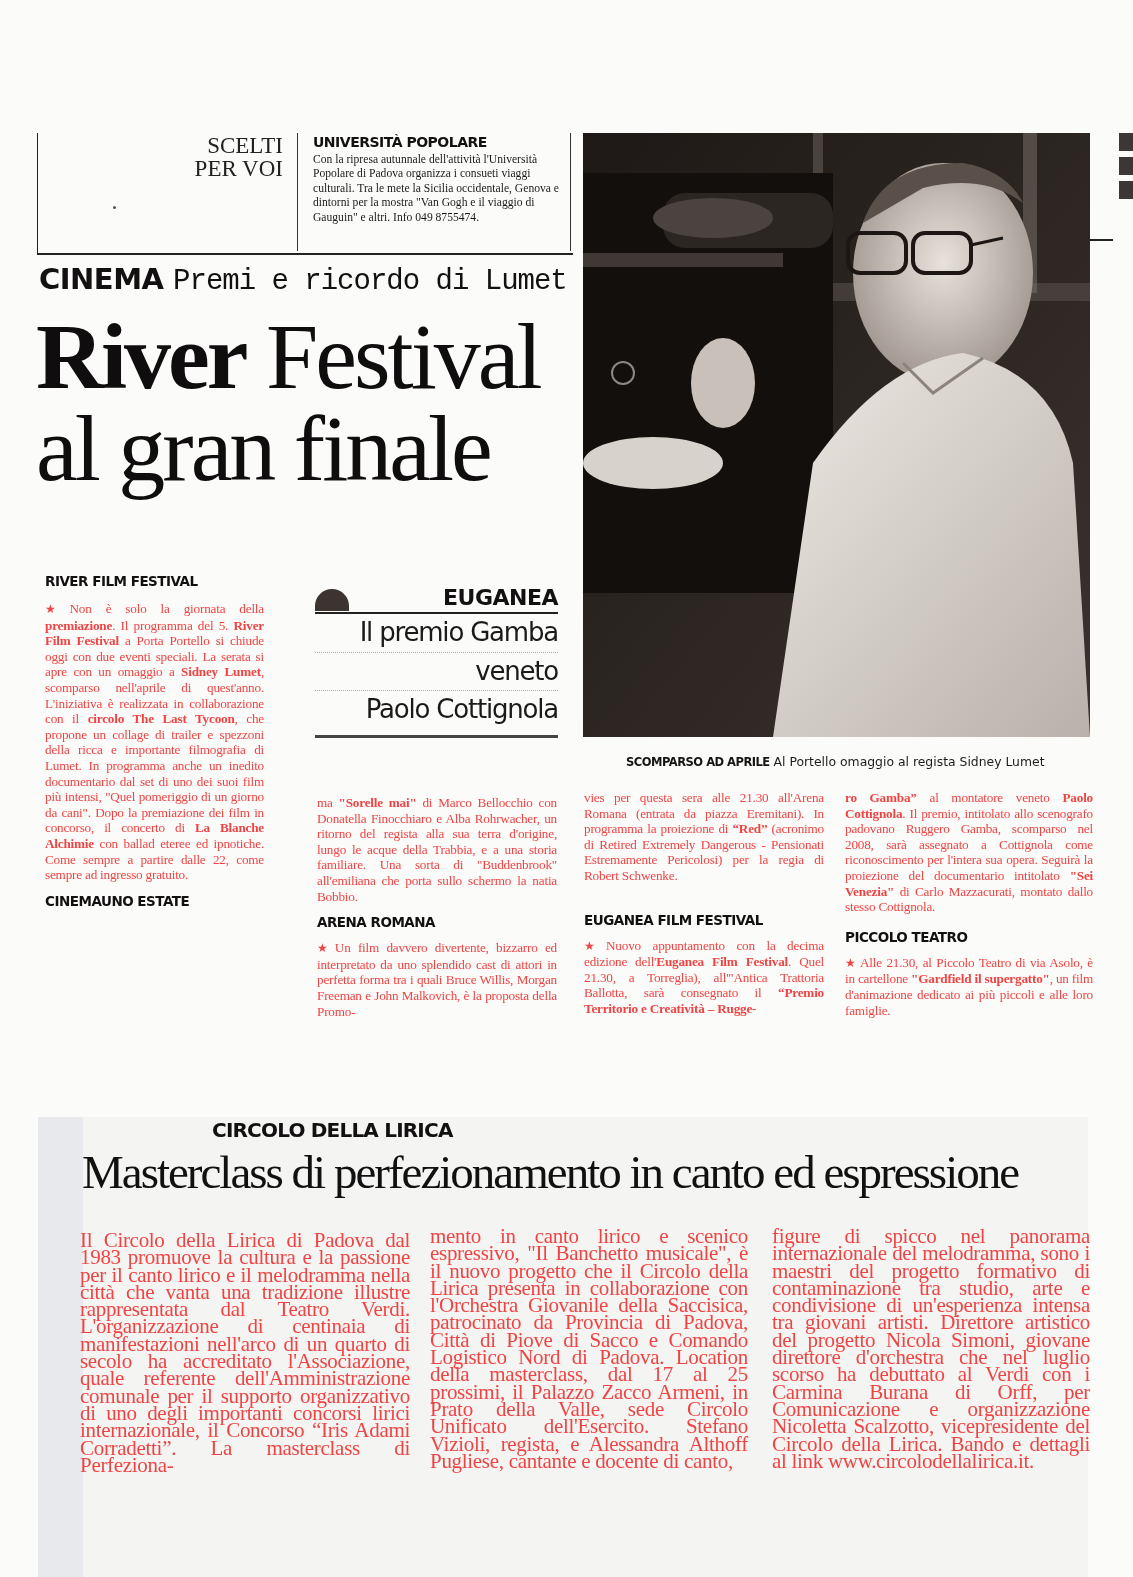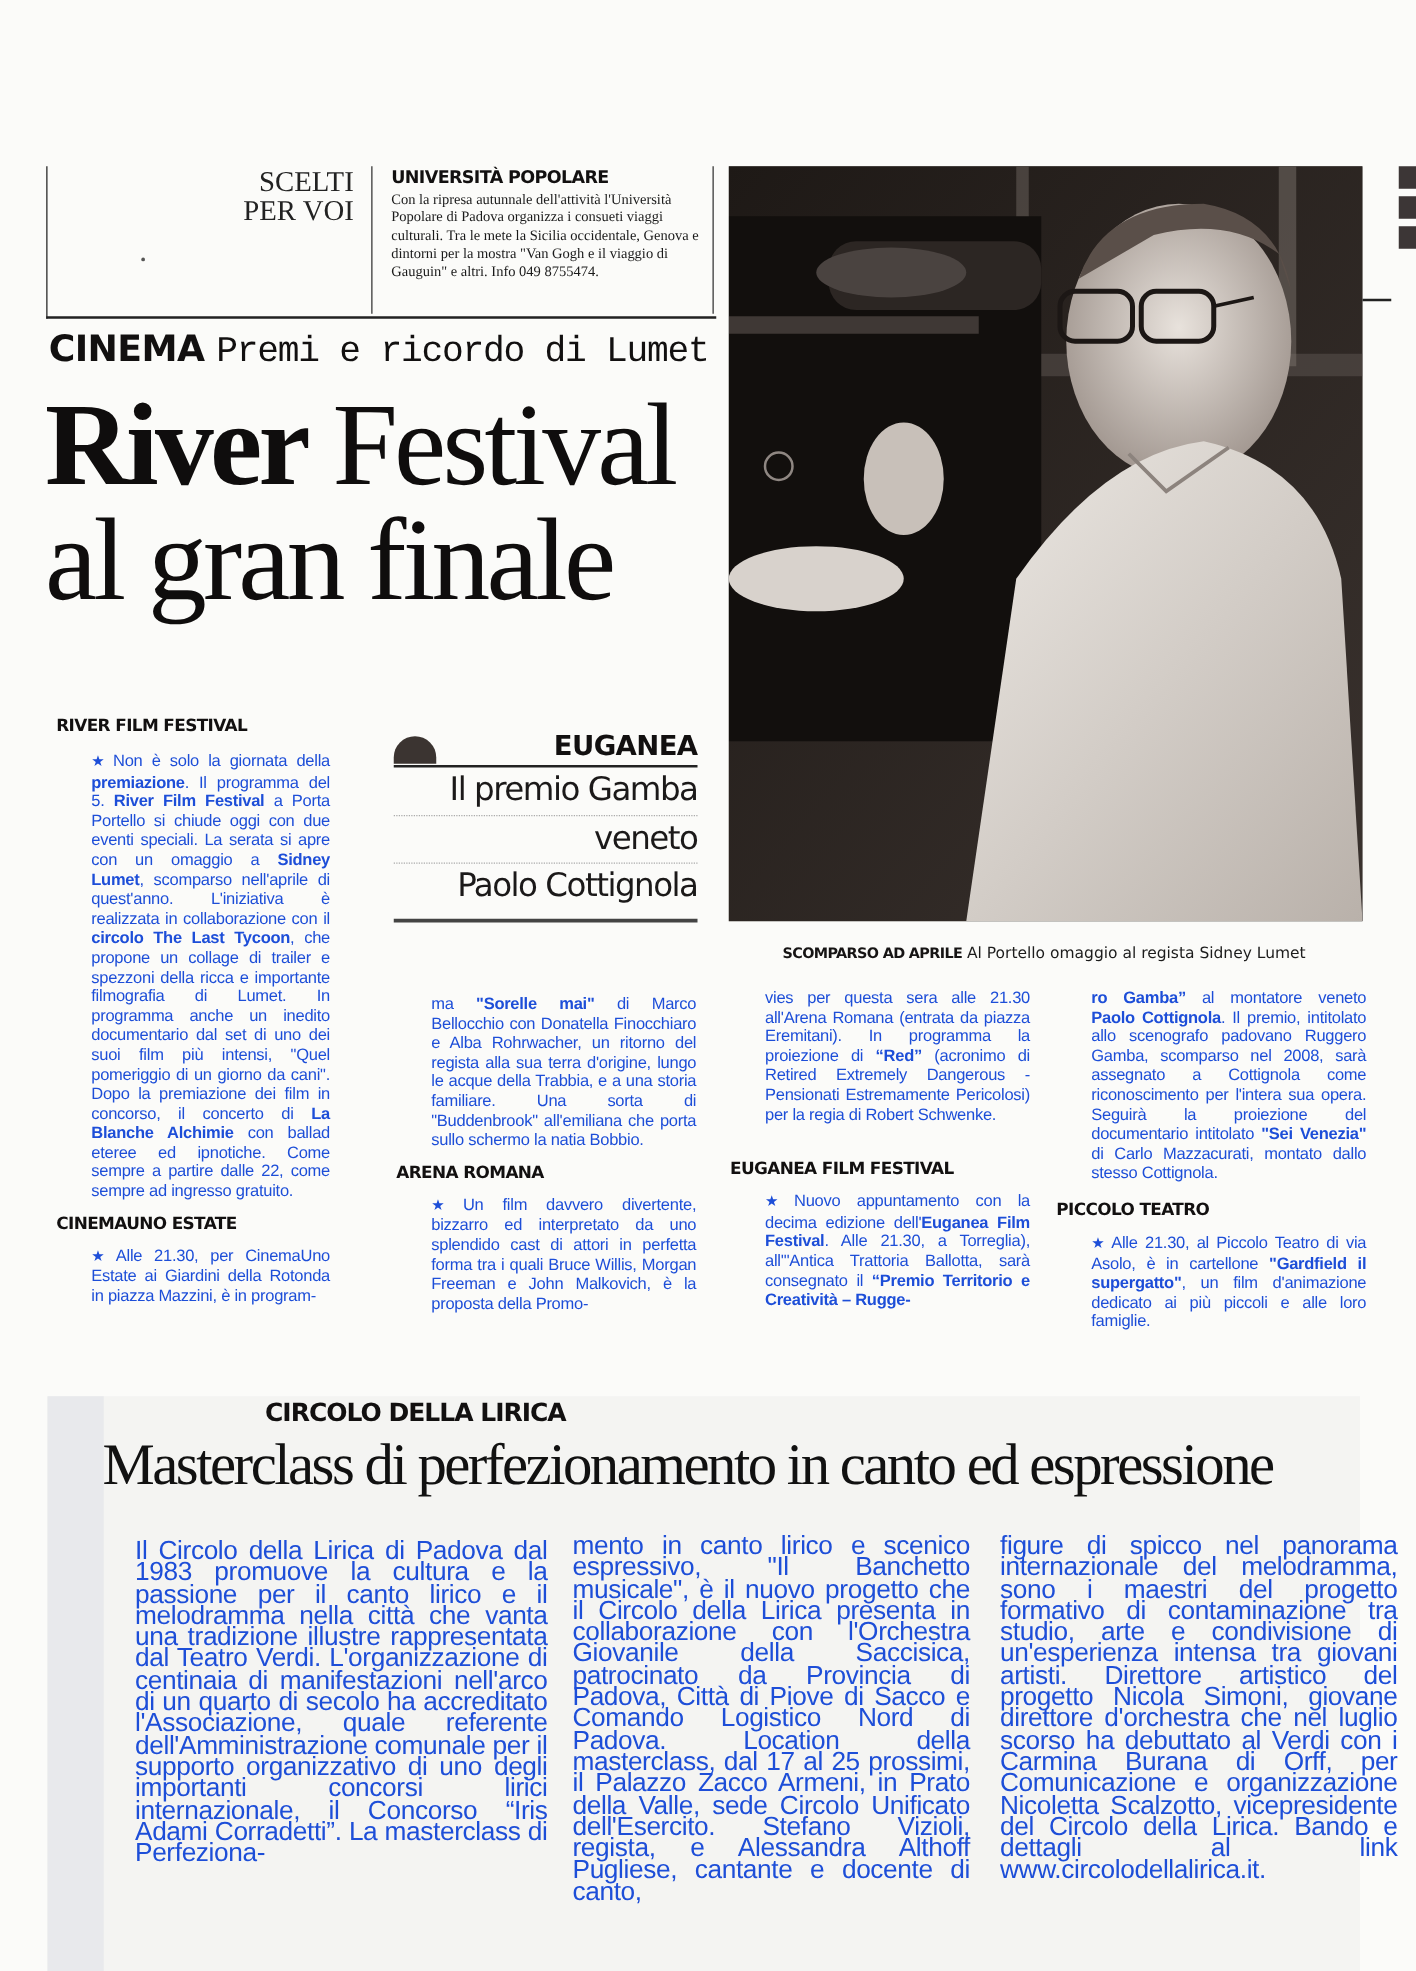--- a/index.html
+++ b/index.html
@@ -7,22 +7,22 @@
     width:1133px; height:1577px; position:relative; overflow:hidden;
     background:#fbfbf9; color:#161414;
     font-family:"DejaVu Serif", serif;
   }
   .abs { position:absolute; }
   .kicker {
     font-family:"DejaVu Sans", sans-serif; font-weight:bold;
     letter-spacing:-0.5px; text-transform:uppercase; color:#121010;
   }
   .body-text {
-    font-family:Liberation Sans, sans-serif; font-size:13.2px; line-height:15.6px;
-    text-align:justify; color:#1d4ed8; letter-spacing:-0.2px;margin-left:28px;
+    font-family:Liberation Serif, serif; font-size:13.2px; line-height:15.6px;
+    text-align:justify; color:#ef4444; letter-spacing:-0.2px;
   }
   .body-text b { font-weight:bold; }
   .star { font-size:12px; margin-right:3px; }
 
   
   #box-top { left:37px; top:133px; width:535px; height:120px;
     border-left:1.5px solid #222; border-bottom:2px solid #222; }
   #scelti { left:150px; top:134px; width:133px; text-align:right;
     font-family:"Liberation Serif", serif; font-size:23px; line-height:23px; color:#222; }
   #box-divider { left:297px; top:133px; width:1px; height:118px; background:#333; }
@@ -154,23 +154,20 @@
   <span id="caption-t">Al Portello omaggio al regista Sidney Lumet</span>
 </div>
 
 <div class="abs" id="col1">
   <span class="kicker sub-kicker">RIVER FILM FESTIVAL</span>
   <div class="body-text" style="margin-top:12px">
     <span class="star">★</span><span>Non è solo la giornata della </span><b>premiazione</b><span>. Il programma del 5. </span><b>River Film Festival</b><span> a Porta Portello si chiude oggi con due eventi speciali. La serata si apre con un omaggio a </span><b>Sidney Lumet</b><span>, scomparso nell'aprile di quest'anno. L'iniziativa è realizzata in collaborazione con il </span><b>circolo The Last Tycoon</b><span>, che propone un collage di trailer e spezzoni della ricca e importante filmografia di Lumet. In programma anche un inedito documentario dal set di uno dei suoi film più intensi, "Quel pomeriggio di un giorno da cani". Dopo la premiazione dei film in concorso, il concerto di </span><b>La Blanche Alchimie</b><span> con ballad eteree ed ipnotiche. Come sempre a partire dalle 22, come sempre ad ingresso gratuito.</span>
   </div>
   <div class="section-gap"></div>
   <span class="kicker sub-kicker">CINEMAUNO ESTATE</span>
-  <div class="body-text" style="margin-top:10px">
-    <span class="star">★</span><span>Alle 21.30, per CinemaUno Estate ai Giardini della Rotonda in piazza Mazzini, è in program-</span>
-  </div>
 </div>
 
 <div class="abs" id="eug-box">
   <div id="eug-semi"></div>
   <div class="kicker" id="eug-kicker">EUGANEA</div>
   <div id="eug-rule"></div>
   <div id="eug-title">
     <div class="dotted">Il premio Gamba</div>
     <div class="dotted">veneto</div>
     <div>Paolo Cottignola</div>
@@ -189,21 +186,21 @@
   </div>
 </div>
 
 <div class="abs" id="col3">
   <div class="body-text">
     <span>vies per questa sera alle 21.30 all'Arena Romana (entrata da piazza Eremitani). In programma la proiezione di </span><b>“Red”</b><span> (acronimo di Retired Extremely Dangerous - Pensionati Estremamente Pericolosi) per la regia di Robert Schwenke.</span>
   </div>
   <div style="height:28px"></div>
   <span class="kicker sub-kicker">EUGANEA FILM FESTIVAL</span>
   <div class="body-text" style="margin-top:10px">
-    <span class="star">★</span><span>Nuovo appuntamento con la decima edizione dell'</span><b>Euganea Film Festival</b><span>. Alle 21.30, a Torreglia), all'"Antica Trattoria Ballotta, sarà consegnato il </span><b>“Premio Territorio e Creatività – Rugge-</b>
+    <span class="star">★</span><span>Nuovo appuntamento con la decima edizione dell'</span><b>Euganea Film Festival</b><span>. Quel 21.30, a Torreglia), all'"Antica Trattoria Ballotta, sarà consegnato il </span><b>“Premio Territorio e Creatività – Rugge-</b>
   </div>
 </div>
 
 <div class="abs" id="col4">
   <div class="body-text">
     <b>ro Gamba”</b><span> al montatore veneto </span><b>Paolo Cottignola</b><span>. Il premio, intitolato allo scenografo padovano Ruggero Gamba, scomparso nel 2008, sarà assegnato a Cottignola come riconoscimento per l'intera sua opera. Seguirà la proiezione del documentario intitolato </span><b>"Sei Venezia"</b><span> di Carlo Mazzacurati, montato dallo stesso Cottignola.</span>
   </div>
   <div style="height:14px"></div>
   <span class="kicker sub-kicker">PICCOLO TEATRO</span>
   <div class="body-text" style="margin-top:10px">

